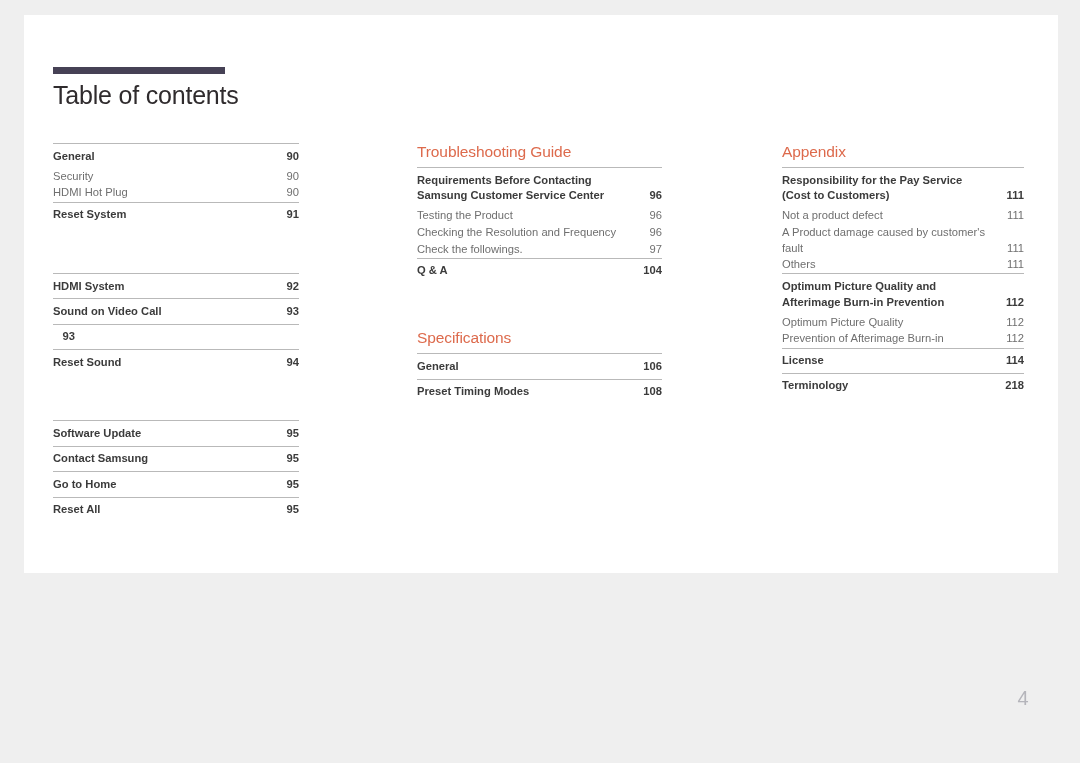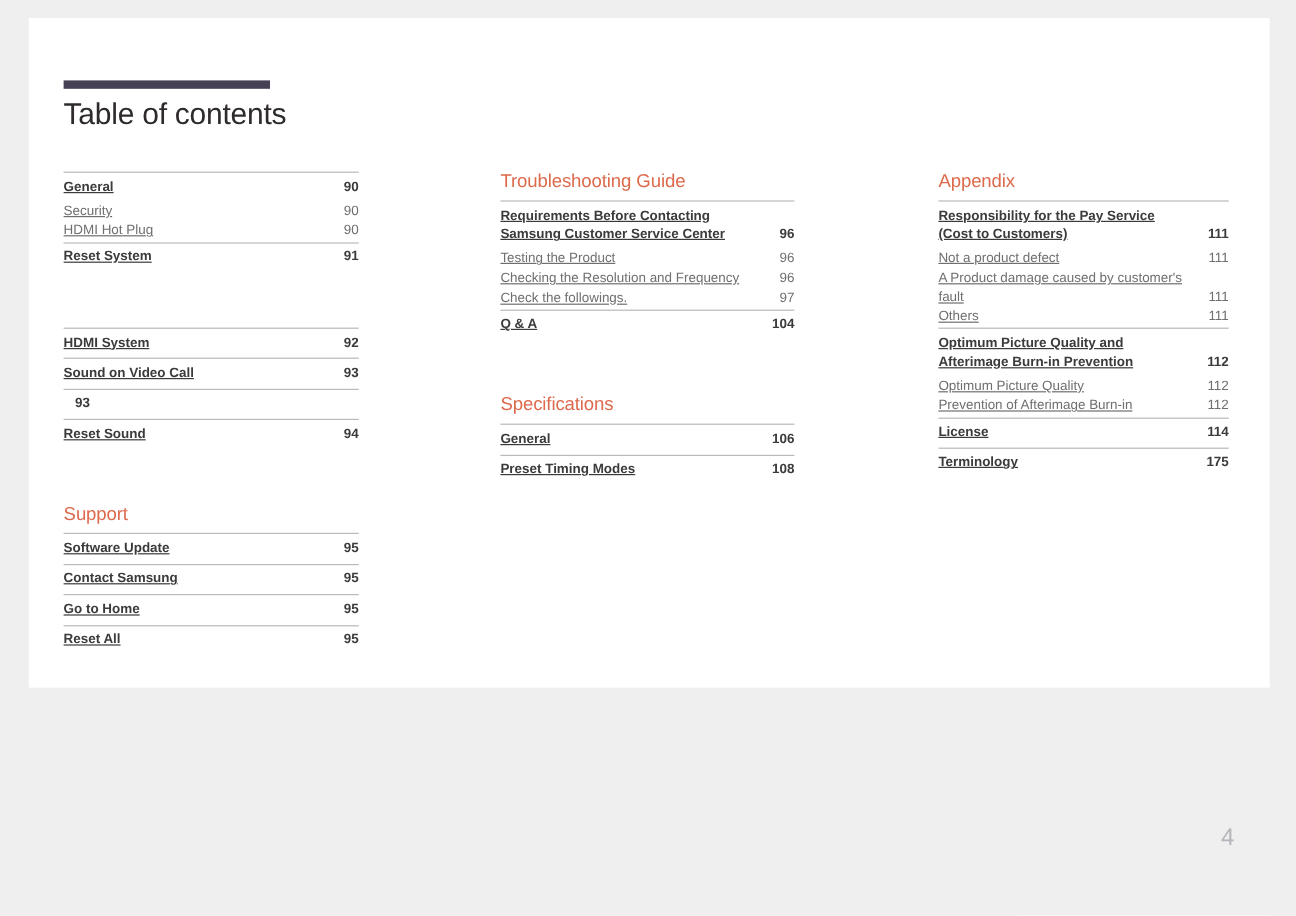--- a/index.html
+++ b/index.html
@@ -79,21 +79,20 @@
     font-size: 11.2px;
     line-height: 15.6px;
     padding: 4.2px 0 4.2px 0;
   }
 
   .entry .label {
     color: #3b3b3b;
     font-weight: 600;
     flex: 1 1 auto;
     padding-right: 10px;
-    text-decoration: underline;
   }
   .entry .pagenum {
     color: #3b3b3b;
     font-weight: 600;
     flex: 0 0 auto;
     text-align: right;
     min-width: 22px;
     align-self: flex-end;
   }
 
@@ -170,21 +169,20 @@
             <span class="pagenum">93</span>
           </div>
         </div>
         <div class="group">
           <div class="entry">
             <span class="label">Reset Sound</span>
             <span class="pagenum">94</span>
           </div>
         </div>
         <div class="gap-lg"></div>
-        <div class="section-heading">Support</div>
         <div class="group">
           <div class="entry">
             <span class="label">Software Update</span>
             <span class="pagenum">95</span>
           </div>
         </div>
         <div class="group">
           <div class="entry">
             <span class="label">Contact Samsung</span>
             <span class="pagenum">95</span>
@@ -280,21 +278,21 @@
         </div>
         <div class="group">
           <div class="entry">
             <span class="label">License</span>
             <span class="pagenum">114</span>
           </div>
         </div>
         <div class="group">
           <div class="entry">
             <span class="label">Terminology</span>
-            <span class="pagenum">175</span>
+            <span class="pagenum">218</span>
           </div>
         </div>
       </div>
   </div>
 
   <div class="folio">4</div>
 
 </div>
 
 </body></html>

